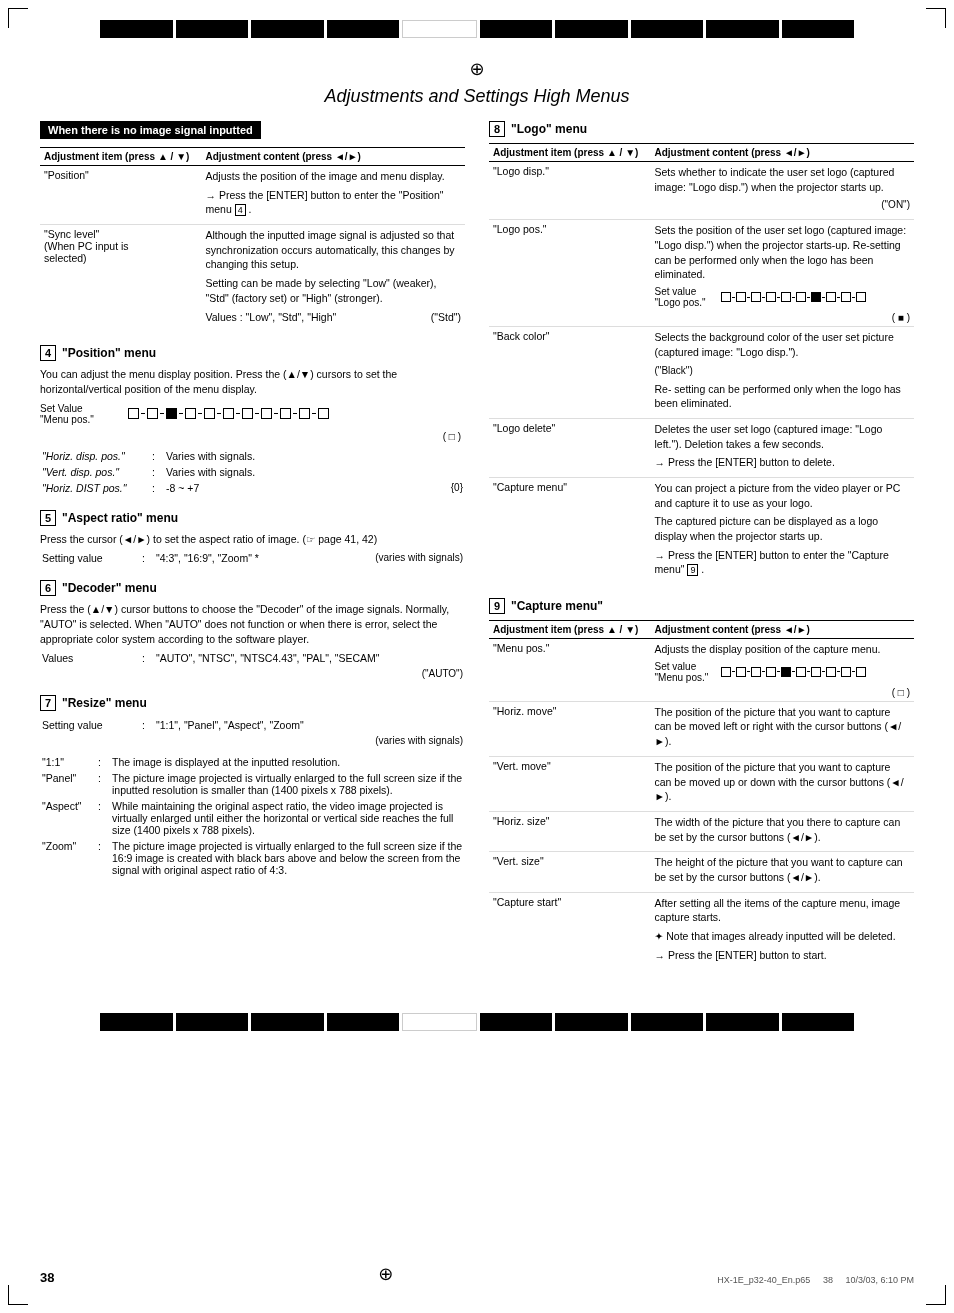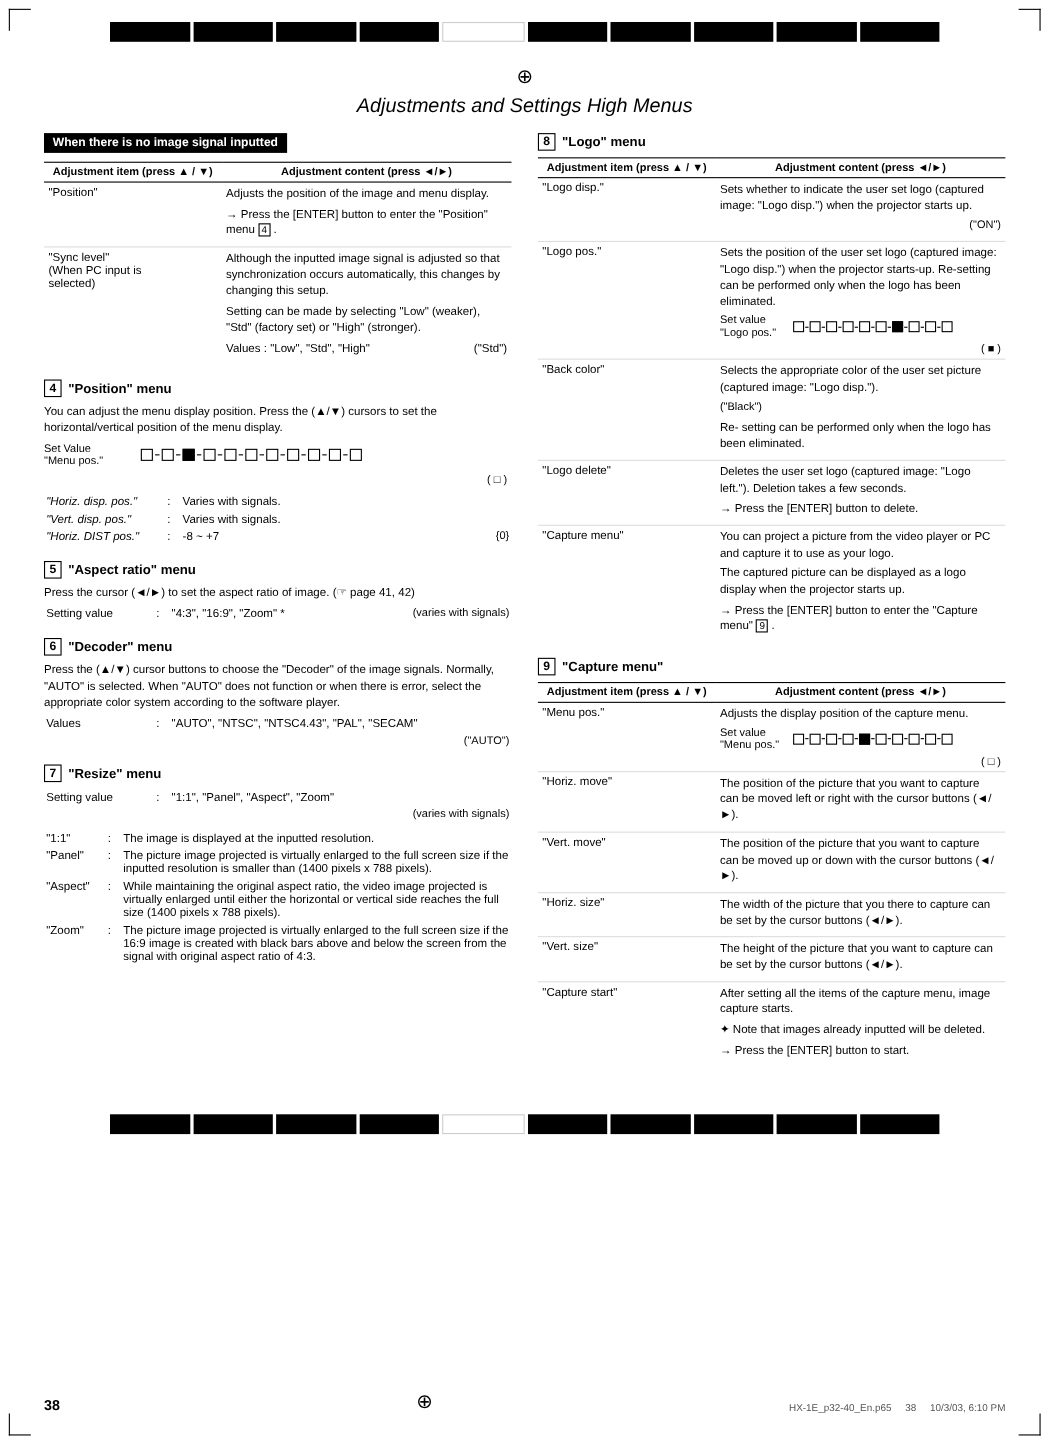--- a/index.html
+++ b/index.html
@@ -112,21 +112,21 @@
       width: 100%;
       border-collapse: collapse;
       margin-bottom: 10px;
       font-size: 10.5px;
     }
 
     table.adj-table th {
       border-top: 1px solid #000;
       border-bottom: 1px solid #000;
       padding: 3px 4px;
-      text-align: center;
+      text-align: left;
       font-weight: bold;
       font-size: 10px;
     }
 
     table.adj-table td {
       padding: 3px 4px;
       vertical-align: top;
     }
 
     table.adj-table td:first-child {
@@ -458,21 +458,21 @@
                   <span style="width:3px; border-top:1px solid #000;"></span>
                   <span style="border:1px solid #000; width:10px; height:10px; display:inline-block;"></span>
                 </div>
               </div>
               <div style="text-align:right; font-size:10px;">( ■ )</div>
             </td>
           </tr>
           <tr class="row-divider">
             <td>"Back color"</td>
             <td>
-              <p class="desc">Selects the appropriate color of the user set picture (captured image: "Logo disp.").</p>
+              <p class="desc">Selects the background color of the user set picture (captured image: "Logo disp.").</p>
               <p class="desc" style="font-size:10px;">("Black")</p>
               <p class="desc">Re- setting can be performed only when the logo has been eliminated.</p>
             </td>
           </tr>
           <tr class="row-divider">
             <td>"Logo delete"</td>
             <td>
               <p class="desc">Deletes the user set logo (captured image: "Logo left."). Deletion takes a few seconds.</p>
               <p class="desc arrow-right">Press the [ENTER] button to delete.</p>
             </td>

